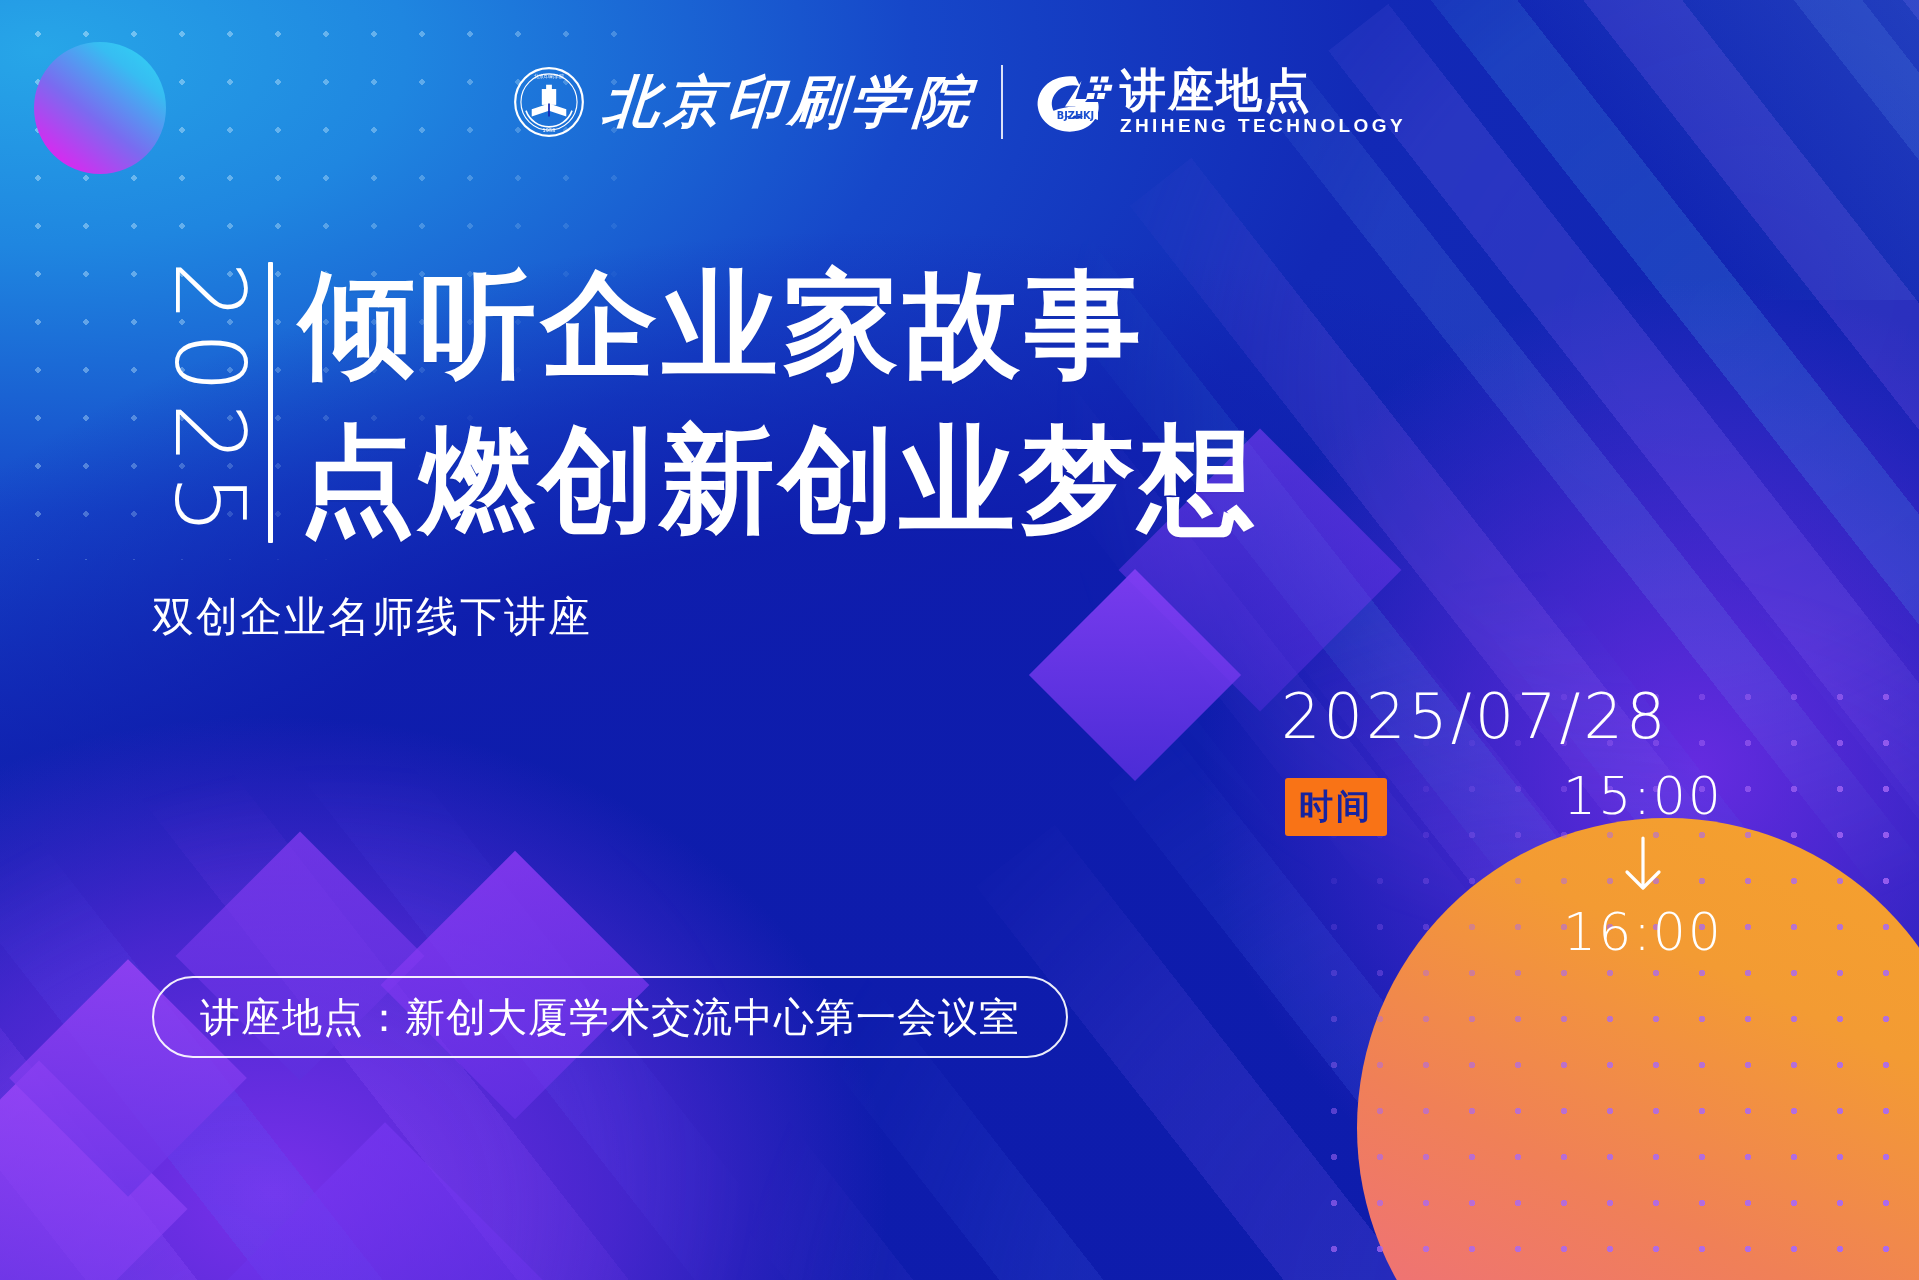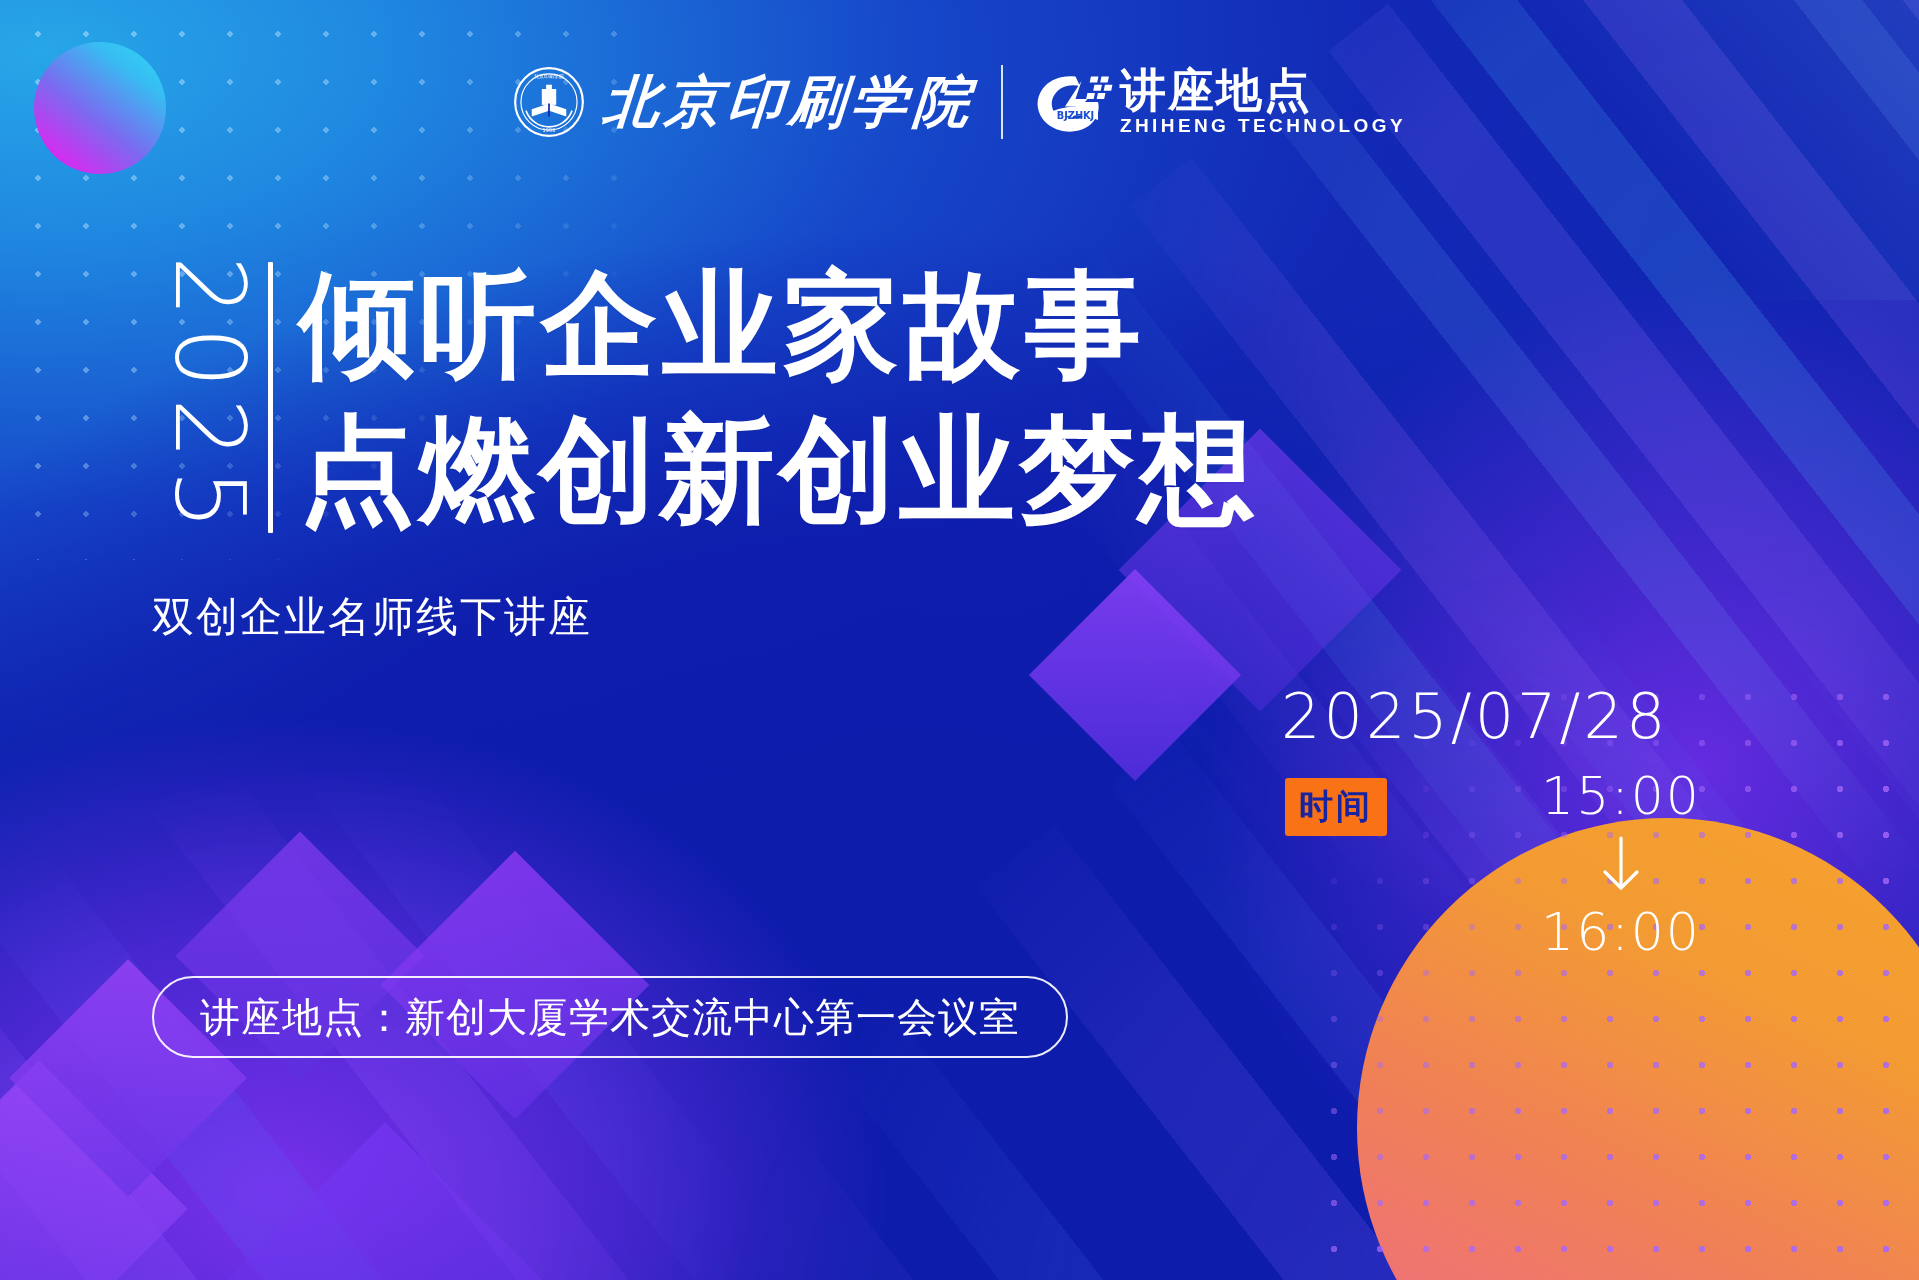--- a/index.html
+++ b/index.html
@@ -176,21 +176,21 @@
   .title-rule{
     width:5px;background:#ffffff;margin:4px 26px 4px 0;border-radius:1px;
   }
   .title-lines{display:flex;flex-direction:column;justify-content:center;}
   .t-line{
     color:#ffffff;font-weight:900;
     font-size:116px;line-height:1.16;letter-spacing:5px;
     white-space:nowrap;
     text-shadow:0 2px 0 rgba(0,0,0,.04);
   }
-  .t-line.l2{margin-top:10px;letter-spacing:4px;}
+  .t-line.l2{margin-top:20px;letter-spacing:4px;}
 
   .subtitle{
     position:absolute;left:152px;top:596px;z-index:30;
     color:#ffffff;font-size:42px;line-height:1;letter-spacing:2px;font-weight:400;
   }
 
   
   .loc-pill{
     position:absolute;left:152px;top:976px;z-index:30;
     height:78px;padding:0 46px;
@@ -210,21 +210,21 @@
     font-family:"DejaVu Sans",sans-serif;
     white-space:nowrap;
   }
   .dt-badge{
     position:absolute;left:4px;top:92px;
     background:#f97316;color:#17239f;
     font-size:34px;line-height:1;font-weight:600;letter-spacing:3px;
     padding:11px 14px 13px;border-radius:3px;white-space:nowrap;
   }
   .dt-times{
-    position:absolute;left:190px;top:84px;width:300px;
+    position:absolute;left:212px;top:84px;width:300px;
     display:flex;flex-direction:column;align-items:center;
   }
   .dt-t{
     color:#ffffff;font-size:52px;line-height:1;font-weight:300;letter-spacing:2px;
     font-family:"DejaVu Sans",sans-serif;
   }
   .dt-arrow{margin:14px 0 12px;}
 
   
   .corner-line{

